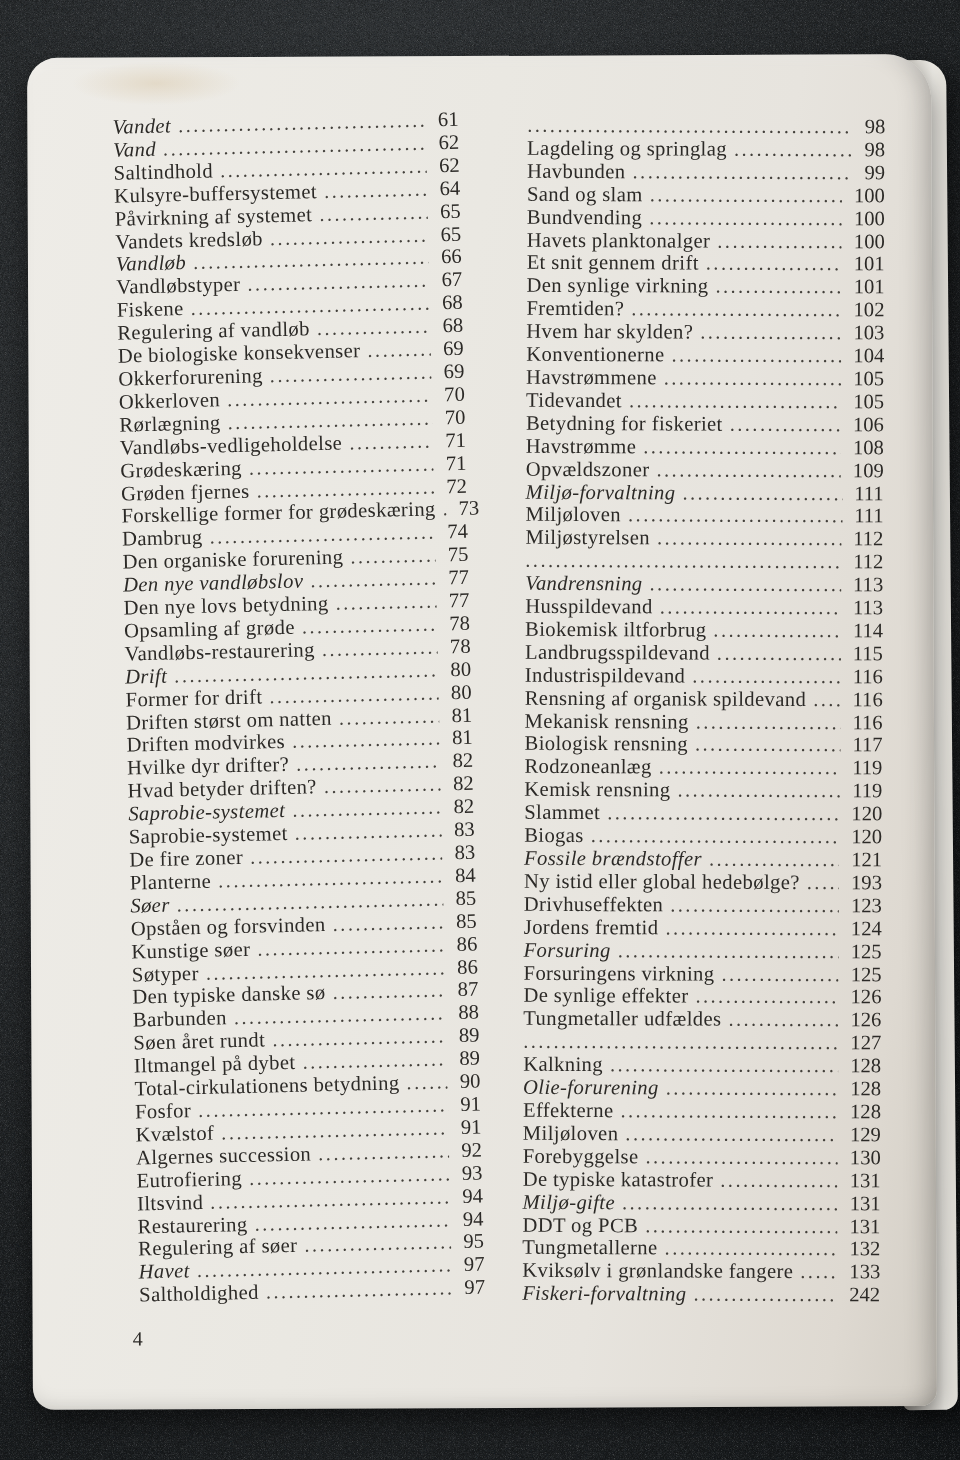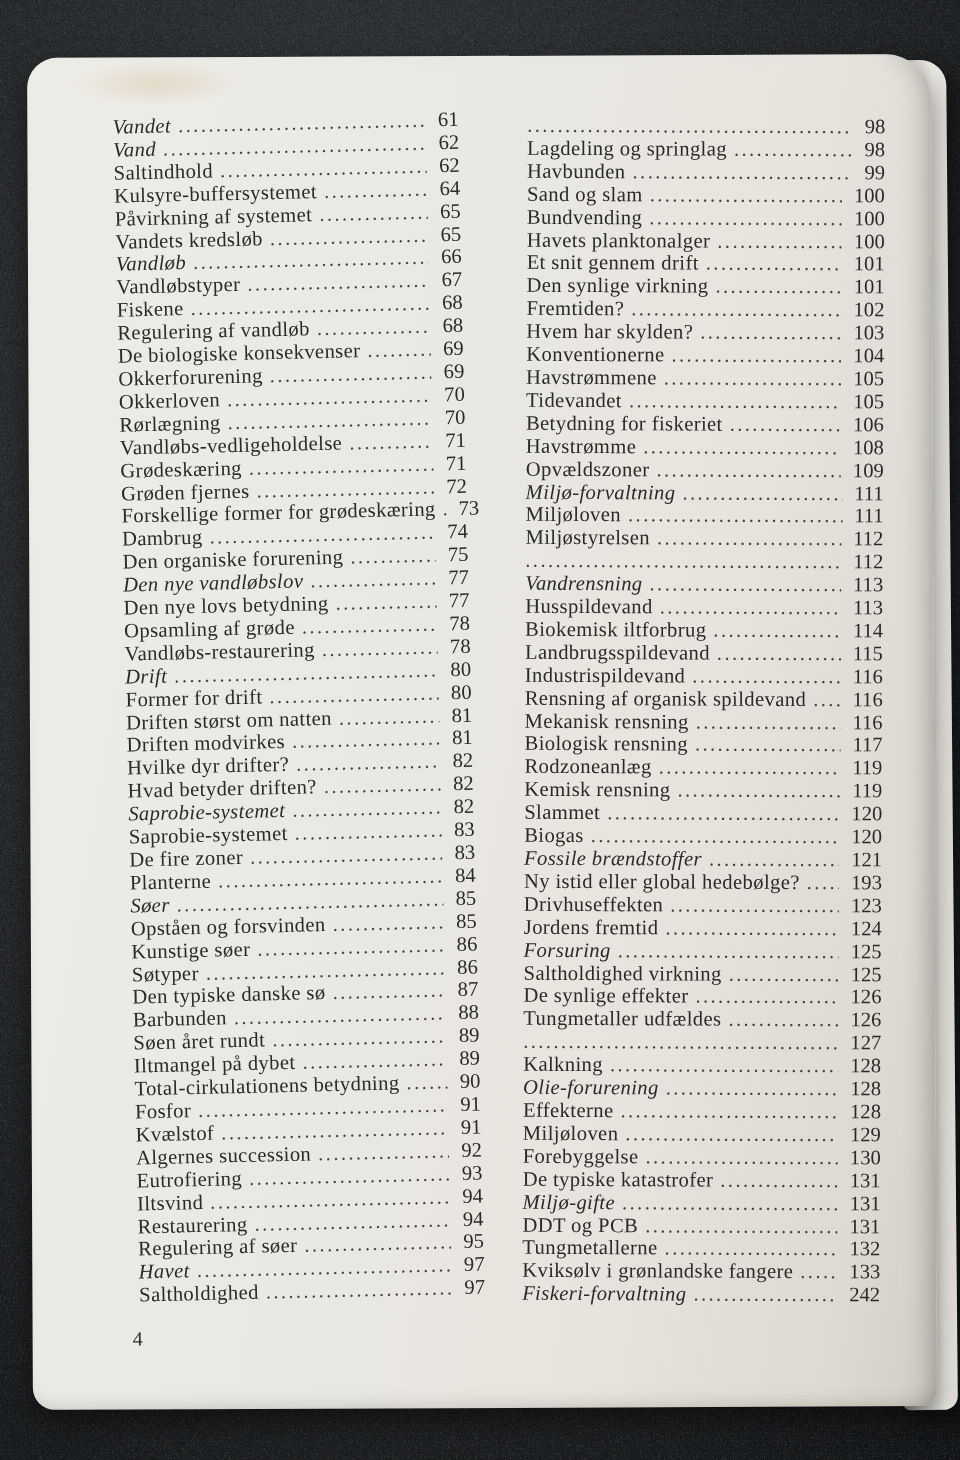--- a/index.html
+++ b/index.html
@@ -529,21 +529,21 @@
             <span class="label">Jordens fremtid</span>
             <span class="dots"></span>
             <span class="num">124</span>
           </div>
           <div class="row">
             <span class="label it">Forsuring</span>
             <span class="dots"></span>
             <span class="num">125</span>
           </div>
           <div class="row">
-            <span class="label">Saltholdighed virkning</span>
+            <span class="label">Forsuringens virkning</span>
             <span class="dots"></span>
             <span class="num">125</span>
           </div>
           <div class="row">
             <span class="label">De synlige effekter</span>
             <span class="dots"></span>
             <span class="num">126</span>
           </div>
           <div class="row">
             <span class="label">Tungmetaller udfældes</span>

